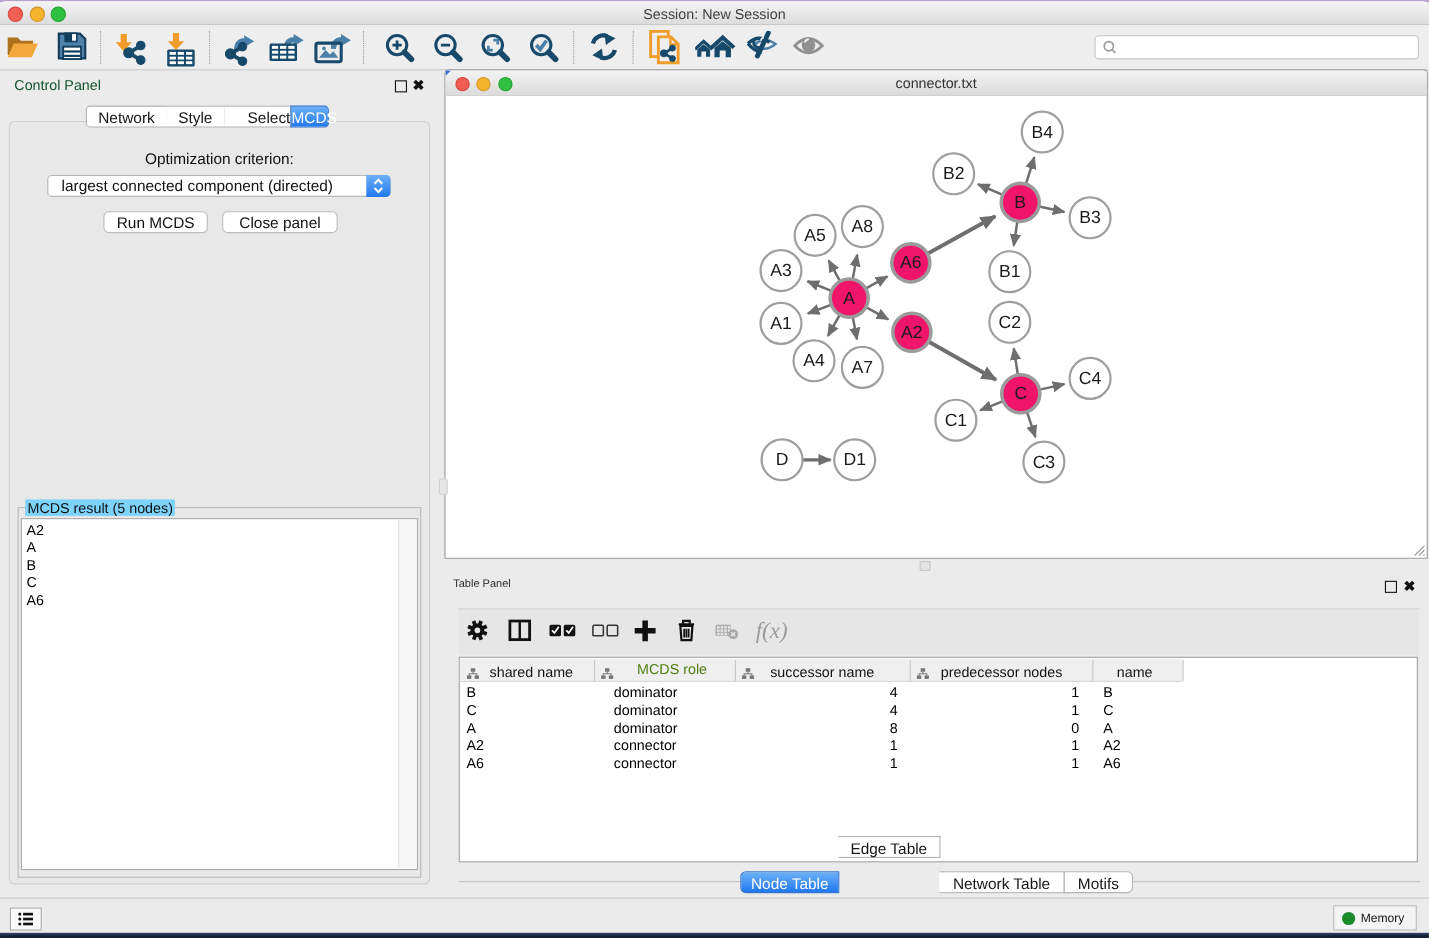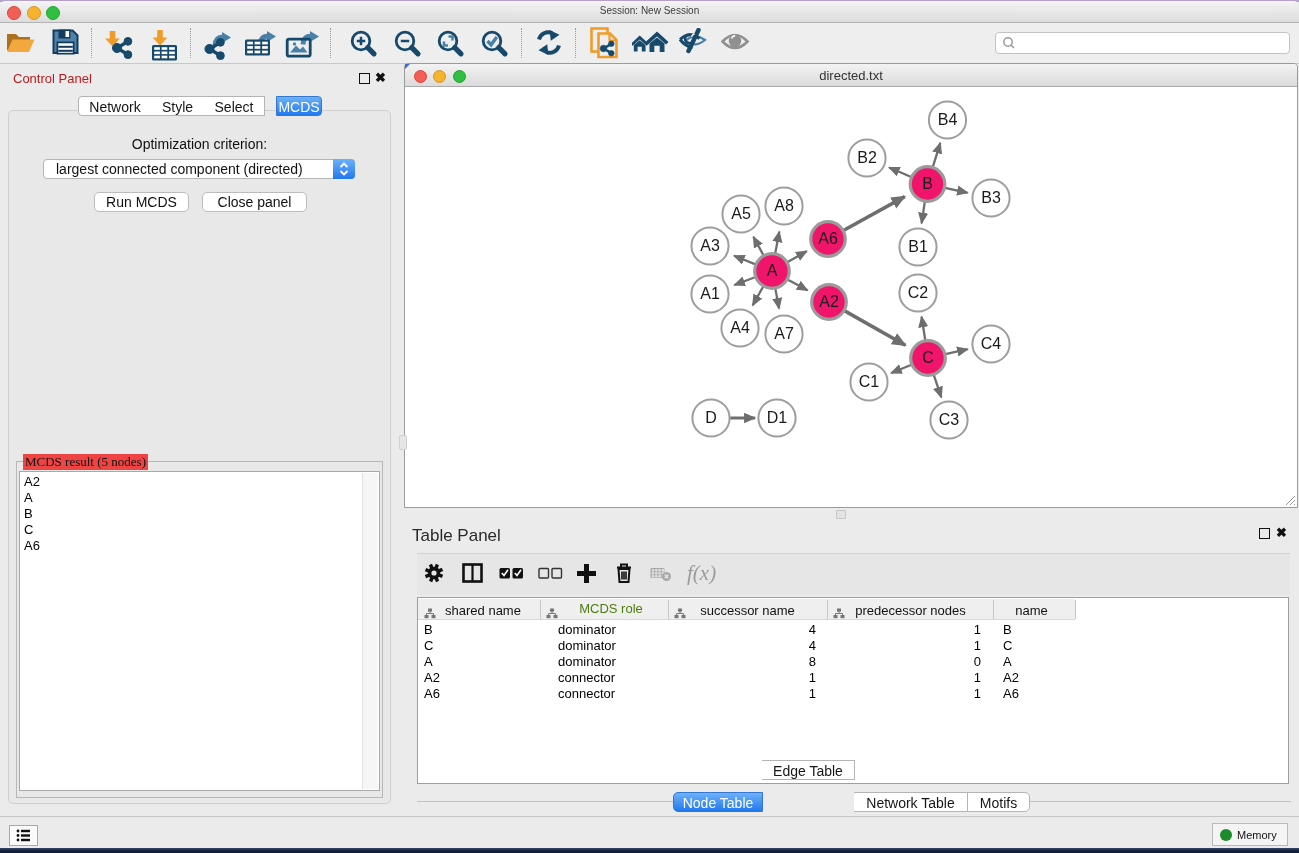--- a/index.html
+++ b/index.html
@@ -9,21 +9,21 @@
 
 #deskTop{left:0;top:0;width:1299px;height:2px;background:#b4a2cb;}
 #titlebar{left:0;top:1px;width:1299px;height:21px;
   background:linear-gradient(#f4f4f4,#dddcdd);border-bottom:1px solid #b3b3b3;
   border-radius:5px 5px 0 0;}
 #titlebar .tl{position:absolute;width:12px;height:12px;border-radius:50%;top:5px;}
 .tlr{background:#f45f55;border:0.5px solid #d7443c;}
 .tly{background:#f5b32e;border:0.5px solid #d49527;}
 .tlg{background:#2fc041;border:0.5px solid #22a32f;}
 #titlebar .ttl{position:absolute;left:0;right:0;top:4px;text-align:center;
-  font-size:10px;color:#3e3e3e;}
+  font-size:13px;color:#3e3e3e;}
 #toolbar{left:0;top:23px;width:1299px;height:40px;background:#efeeef;
   border-bottom:1px solid #c8c8c8;}
 .sep{position:absolute;top:5px;height:30px;width:0;
   border-left:1px dotted #9a9a9a;}
 #searchbox{position:absolute;right:9px;top:9px;width:293px;height:20px;
   background:#fff;border:1px solid #c3c3c3;border-radius:4px;}
 
 .tab{position:absolute;top:0;height:20px;line-height:20px;text-align:center;
   font-size:14px;color:#161616;background:#fff;border:1px solid #b4b4b4;
   box-sizing:border-box;}
@@ -206,57 +206,57 @@
       <path d="M10.5 7.5 a4.5 4.5 0 0 1 3.8 -2.8" fill="none" stroke="#efeeef" stroke-width="1.7"></path>
     </svg>
   <div id="searchbox">
       <svg width="16" height="16" viewBox="0 0 16 16" style="position:absolute;left:5px;top:2px;">
         <circle cx="7" cy="7" r="4.2" fill="none" stroke="#9a9a9a" stroke-width="1.5"></circle>
         <line x1="10" y1="10" x2="13" y2="13" stroke="#9a9a9a" stroke-width="1.5"></line>
       </svg>
     </div>
 </div>
 
-<div class="abs" style="left:13px;top:69px;"><span style="font-size:13px;color:#b91c1c;">Control Panel</span></div>
+<div class="abs" style="left:13px;top:69px;"><span style="font-size:13px;color:#14532d;">Control Panel</span></div>
 <div class="abs" style="left:359px;top:73px;width:9px;height:9px;border:1.5px solid #111;"></div>
 <div class="abs" style="left:375px;top:70px;font-size:13px;font-weight:bold;color:#111;">✖</div>
 <div class="abs" id="cpbox"></div>
 <div class="abs" style="left:78px;top:96px;width:244px;height:20px;">
   <div class="tab" style="left:0;width:74px;border-radius:4px 0 0 4px;">Network</div>
   <div class="tab" style="left:73px;width:54px;border-left:none;">Style</div>
-  <div class="tab" style="left:126px;width:61px;border-left:none;">Select</div>
-  <div class="tab tabsel" style="left:186px;width:46px;border-radius:0 4px 4px 0;margin-left:12px;">MCDS</div>
+  <div class="tab" style="left:126px;width:61px;border-left:none;text-align:right;">Select</div>
+  <div class="tab tabsel" style="left:186px;width:35px;border-radius:0 4px 4px 0;">MCDS</div>
 </div>
 <div class="abs" style="left:8px;top:136px;width:383px;text-align:center;font-size:14px;color:#111;">Optimization criterion:</div>
 <div class="abs" style="left:43px;top:159px;width:312px;height:20px;background:#fff;border:1px solid #b6b6b6;border-radius:4px;box-sizing:border-box;">
     <div style="position:absolute;left:12px;top:1px;font-size:14px;color:#111;">largest connected component (directed)</div>
     <div style="position:absolute;right:-1px;top:-1px;width:22px;height:20px;border-radius:0 4px 4px 0;background:linear-gradient(#6db1f8,#2178ee);"><svg width="22" height="20" viewBox="0 0 22 20">
         <path d="M7.5 8 L11 4.5 L14.5 8" fill="none" stroke="#fff" stroke-width="1.9"></path>
         <path d="M7.5 12 L11 15.5 L14.5 12" fill="none" stroke="#fff" stroke-width="1.9"></path>
       </svg></div>
   </div>
 <div class="btn" style="left:94px;top:192px;width:95px;height:20px;line-height:19px;">Run MCDS</div>
 <div class="btn" style="left:202px;top:192px;width:105px;height:20px;line-height:19px;">Close panel</div>
 <div class="abs" id="mcdsgroup">
-  <div style="position:absolute;left:6px;top:-8px;background:#ef4444;padding:0 2px;font-size:13px;color:#111;font-family:Liberation Serif, serif;">MCDS result (5 nodes)</div>
+  <div style="position:absolute;left:6px;top:-8px;background:#7dd3fc;padding:0 2px;font-size:13px;color:#111;">MCDS result (5 nodes)</div>
   <div id="mcdslist">
     <div style="padding:2px 0 0 4px;font-size:13px;line-height:16px;color:#000;">A2<br>A<br>B<br>C<br>A6</div>
     <div style="position:absolute;right:1px;top:1px;width:15px;height:316px;background:#f6f6f6;border-left:1px solid #e2e2e2;"></div>
   </div>
 </div>
 
 <div class="abs" id="netwin">
   <div id="nettitle">
       <svg width="5" height="5" viewBox="0 0 5 5" style="position:absolute;left:0;top:0;">
         <path d="M0 0 h5 L0 5 z" fill="#3a6fd8"></path>
       </svg>
     <div class="tl tlr" style="left:8.5px;"></div>
     <div class="tl tly" style="left:28px;"></div>
     <div class="tl tlg" style="left:48px;"></div>
-    <div style="position:absolute;left:0;right:0;top:4px;text-align:center;font-size:13px;color:#333;">directed.txt</div>
+    <div style="position:absolute;left:0;right:0;top:4px;text-align:center;font-size:13px;color:#333;">connector.txt</div>
   </div>
   <svg style="position:absolute;left:0;top:22px;" width="892" height="421" viewBox="0 0 892 421">
 <defs>
         <marker id="ar" viewBox="0 0 10 10" refX="8.5" refY="5" markerWidth="5.4" markerHeight="5.4" orient="auto" markerUnits="strokeWidth">
           <path d="M0,0.9 L9.5,5 L0,9.1 z" fill="#6e6e6e"></path>
         </marker>
         <marker id="ar2" viewBox="0 0 10 10" refX="8.5" refY="5" markerWidth="4.3" markerHeight="4.3" orient="auto" markerUnits="strokeWidth">
           <path d="M0,0.9 L9.5,5 L0,9.1 z" fill="#6e6e6e"></path>
         </marker>
       </defs>
@@ -329,21 +329,21 @@
       <g stroke="#9a9a9a" stroke-width="1">
         <line x1="2" y1="11" x2="11" y2="2"></line>
         <line x1="6" y1="11" x2="11" y2="6"></line>
         <line x1="10" y1="11" x2="11" y2="10"></line>
       </g>
     </svg>
 </div>
 
 <div class="abs" style="left:836px;top:510px;width:8px;height:7px;background:#e3e3e3;border:1px solid #c6c6c6;border-radius:1px;"></div>
 
-<div class="abs" style="left:412px;top:526px;font-size:17px;color:#2a2a2a;">Table Panel</div>
+<div class="abs" style="left:412px;top:526px;font-size:10px;color:#2a2a2a;">Table Panel</div>
 <div class="abs" style="left:1259px;top:528px;width:9px;height:9px;border:1.5px solid #111;"></div>
 <div class="abs" style="left:1276px;top:525px;font-size:13px;font-weight:bold;color:#111;">✖</div>
 <div class="abs" style="left:417px;top:553px;width:873px;height:41px;background:#e7e6e7;border-top:1px solid #d2d2d2;"></div>
 <svg class="abs" style="left:424px;top:563px;" width="20" height="20" viewBox="0 0 20 20">
     <g fill="#111">
       <circle cx="10" cy="10" r="6.2"></circle>
       <g stroke="#111" stroke-width="3.4">
         <line x1="10" y1="10" x2="18.5" y2="13.4"></line>
         <line x1="10" y1="10" x2="13.6" y2="18.5"></line>
         <line x1="10" y1="10" x2="6.6" y2="18.5"></line>

